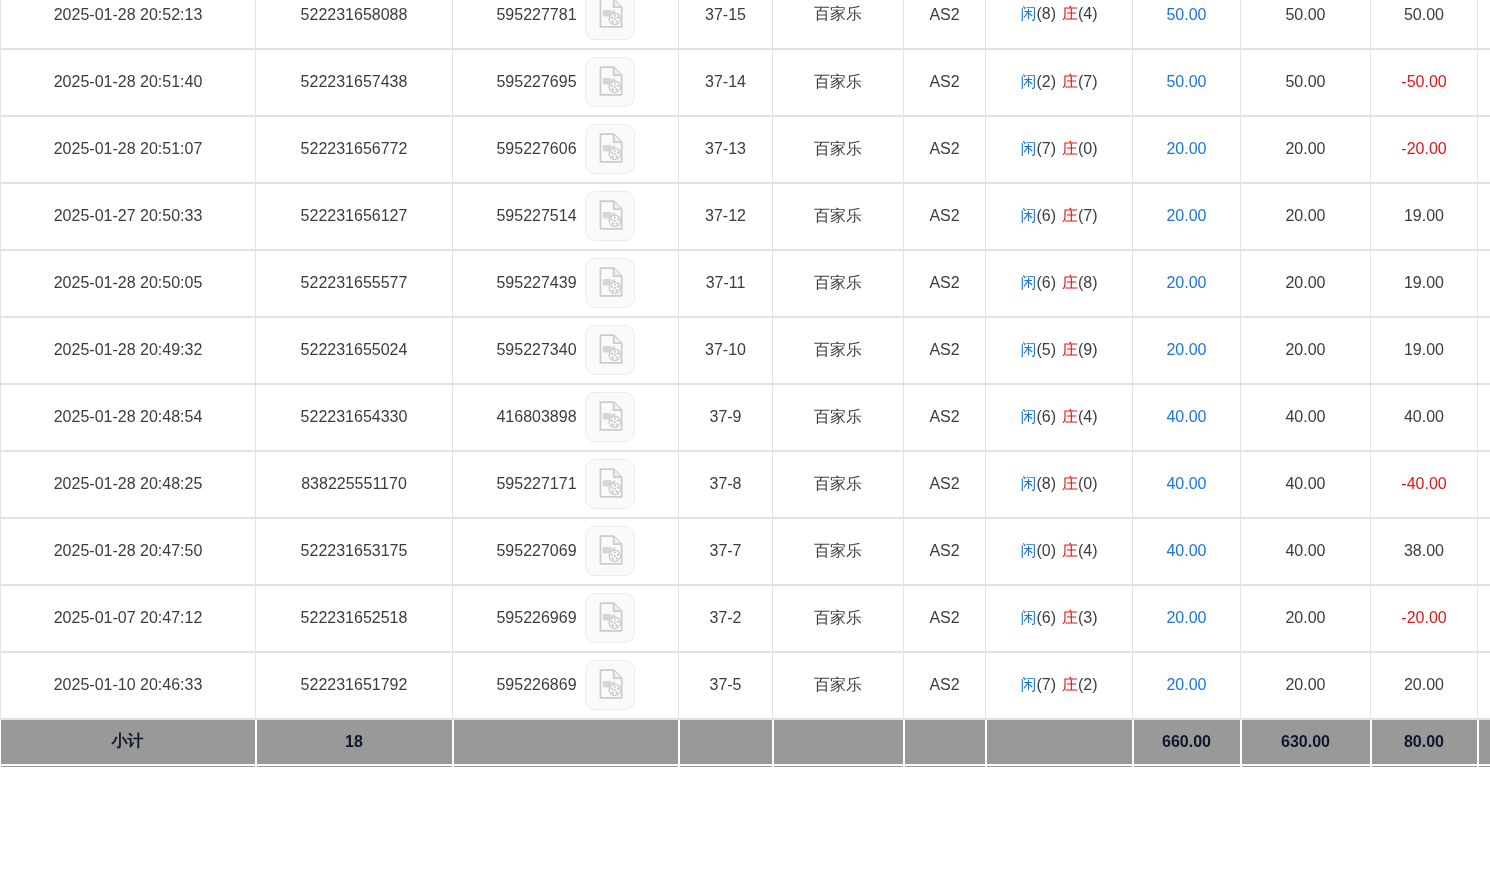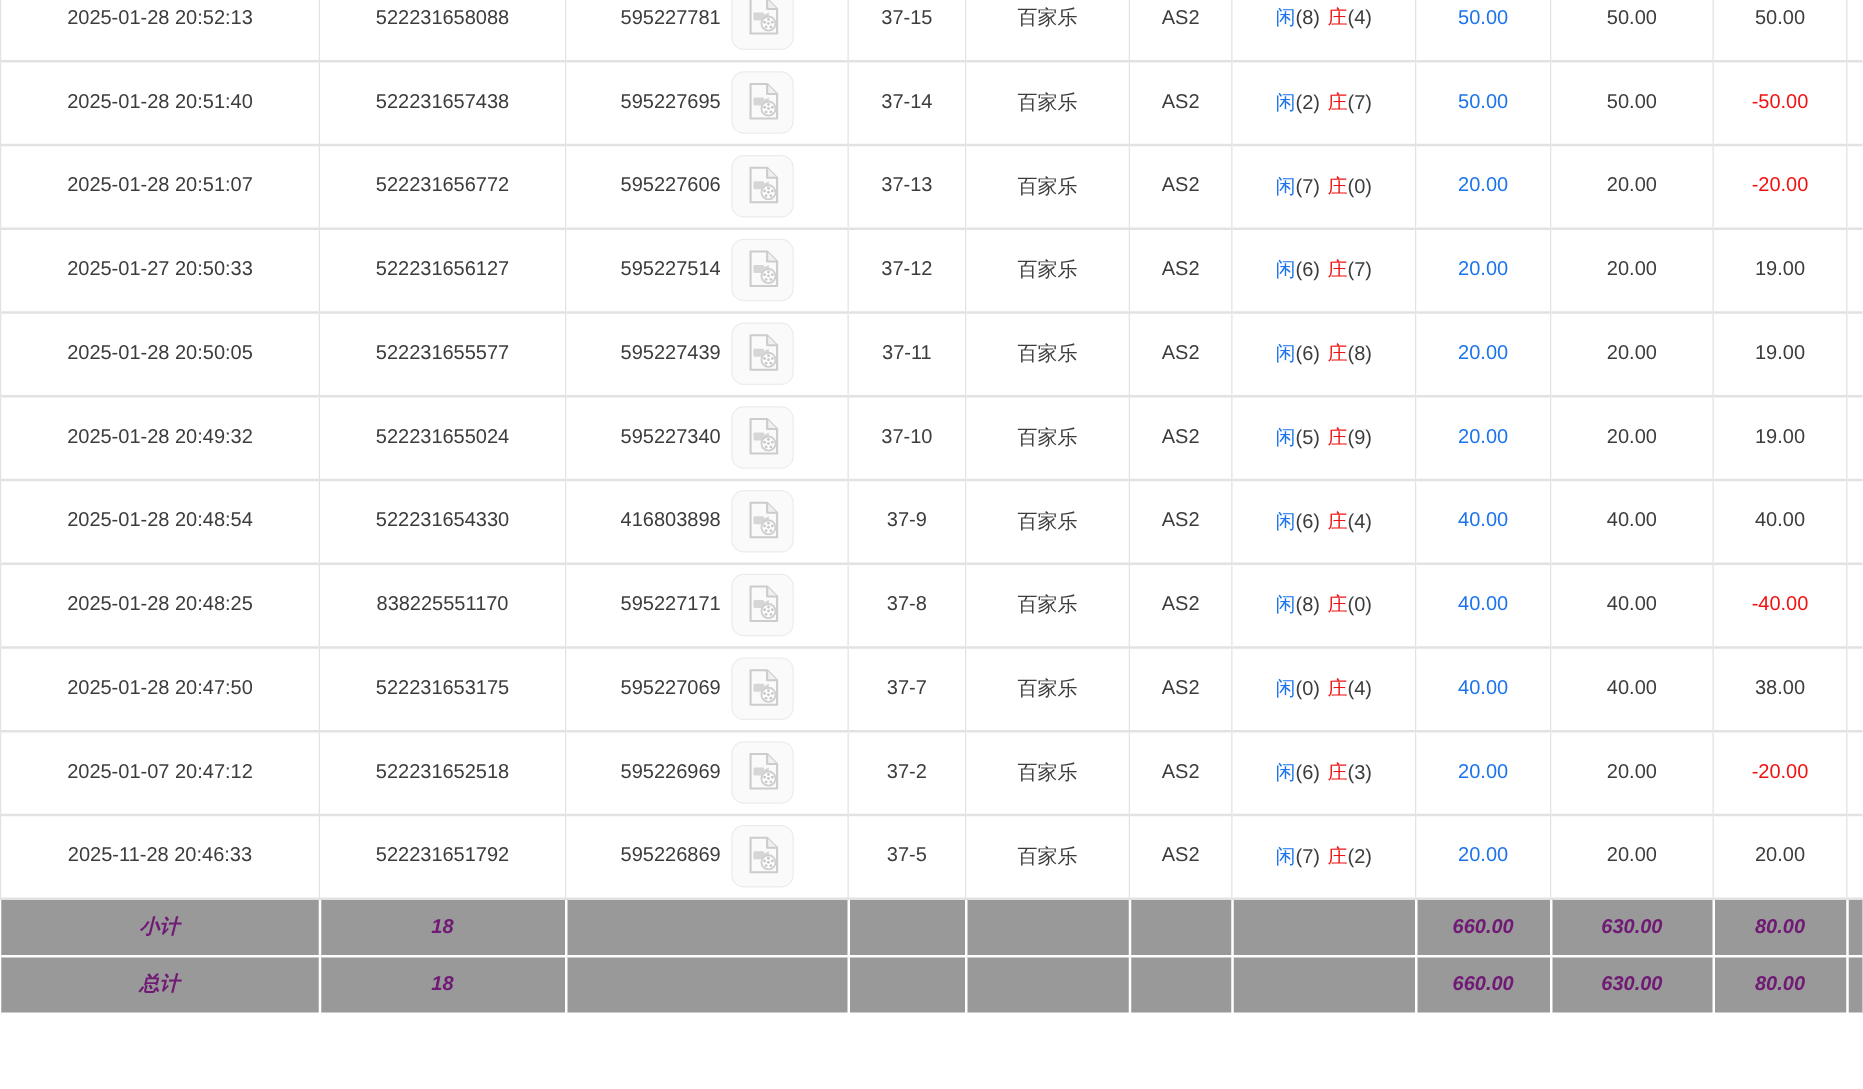--- a/index.html
+++ b/index.html
@@ -9,21 +9,21 @@
     --border:#e2e2e2;
     --text:#3c3c3c;
   }
   *{margin:0;padding:0;box-sizing:border-box;}
   html,body{background:#fff;}
   body{
     width:1490px;height:871px;overflow:hidden;
     font-family:"Liberation Sans","DejaVu Sans",sans-serif;
     color:var(--text);
   }
-  .viewport{position:relative;width:1490px;height:871px;overflow:hidden;background:#fff;}
+  .viewport{position:relative;width:1490px;height:767px;overflow:hidden;background:#fff;}
   table.records{
     border-collapse:collapse;table-layout:fixed;width:1560px;
     margin-top:-19px;
   }
   tbody td{
     border:1px solid var(--border);
     border-bottom-width:2px;
     height:67px;
     text-align:center;vertical-align:middle;
     font-size:16px;color:var(--text);
@@ -36,27 +36,26 @@
   .video-btn{
     width:50px;height:50px;border-radius:10px;
     background:#fafafa;border:1px solid #ececec;
     display:inline-flex;align-items:center;justify-content:center;
     cursor:pointer;padding:0;
   }
   .res-player{color:var(--link-blue);}
   .res-banker{color:var(--loss-red);margin-left:6px;}
   tfoot td{
     background:var(--footer-gray);
-    color:#701a75;
+    color:#0f172a;
     border:2px solid #fff;
     height:46px;
     text-align:center;vertical-align:middle;
     font-size:16px;font-weight:bold;
     white-space:nowrap;
-    font-style:italic;
   }
   tfoot td:first-child{border-left:0;}
 </style>
 </head>
 <body>
 
 <div class="viewport">
   <table class="records">
     <colgroup>
       <col style="width:255px">
@@ -437,21 +436,21 @@
     <td>
       <span class="res-player">闲</span><span>(6)</span><span class="res-banker">庄</span><span>(3)</span>
     </td>
     <td class="bet-amount">20.00</td>
     <td>20.00</td>
     <td class="win-loss neg">-20.00</td>
     <td></td>
   </tr>
 
   <tr>
-    <td>2025-11-28 20:46:33</td>
+    <td>2025-01-10 20:46:33</td>
     <td>522231651792</td>
     <td>
       <div class="round-wrap">
         <span>595226869</span>
         <button class="video-btn">
           <span>
             <svg width="34" height="34" viewBox="0 0 32 32">
               <path d="M7 3 h12.5 l7.5 7.5 V29 H7 Z" fill="#fafafa" stroke="#cccccc" stroke-width="1.6" stroke-linejoin="round"></path>
               <path d="M19.5 3 v7.5 h7.5" fill="#f0f0f0" stroke="#cccccc" stroke-width="1.6" stroke-linejoin="round"></path>
               <rect x="9.2" y="13.2" width="8" height="6" rx="1" fill="#d6d6d6"></rect>

